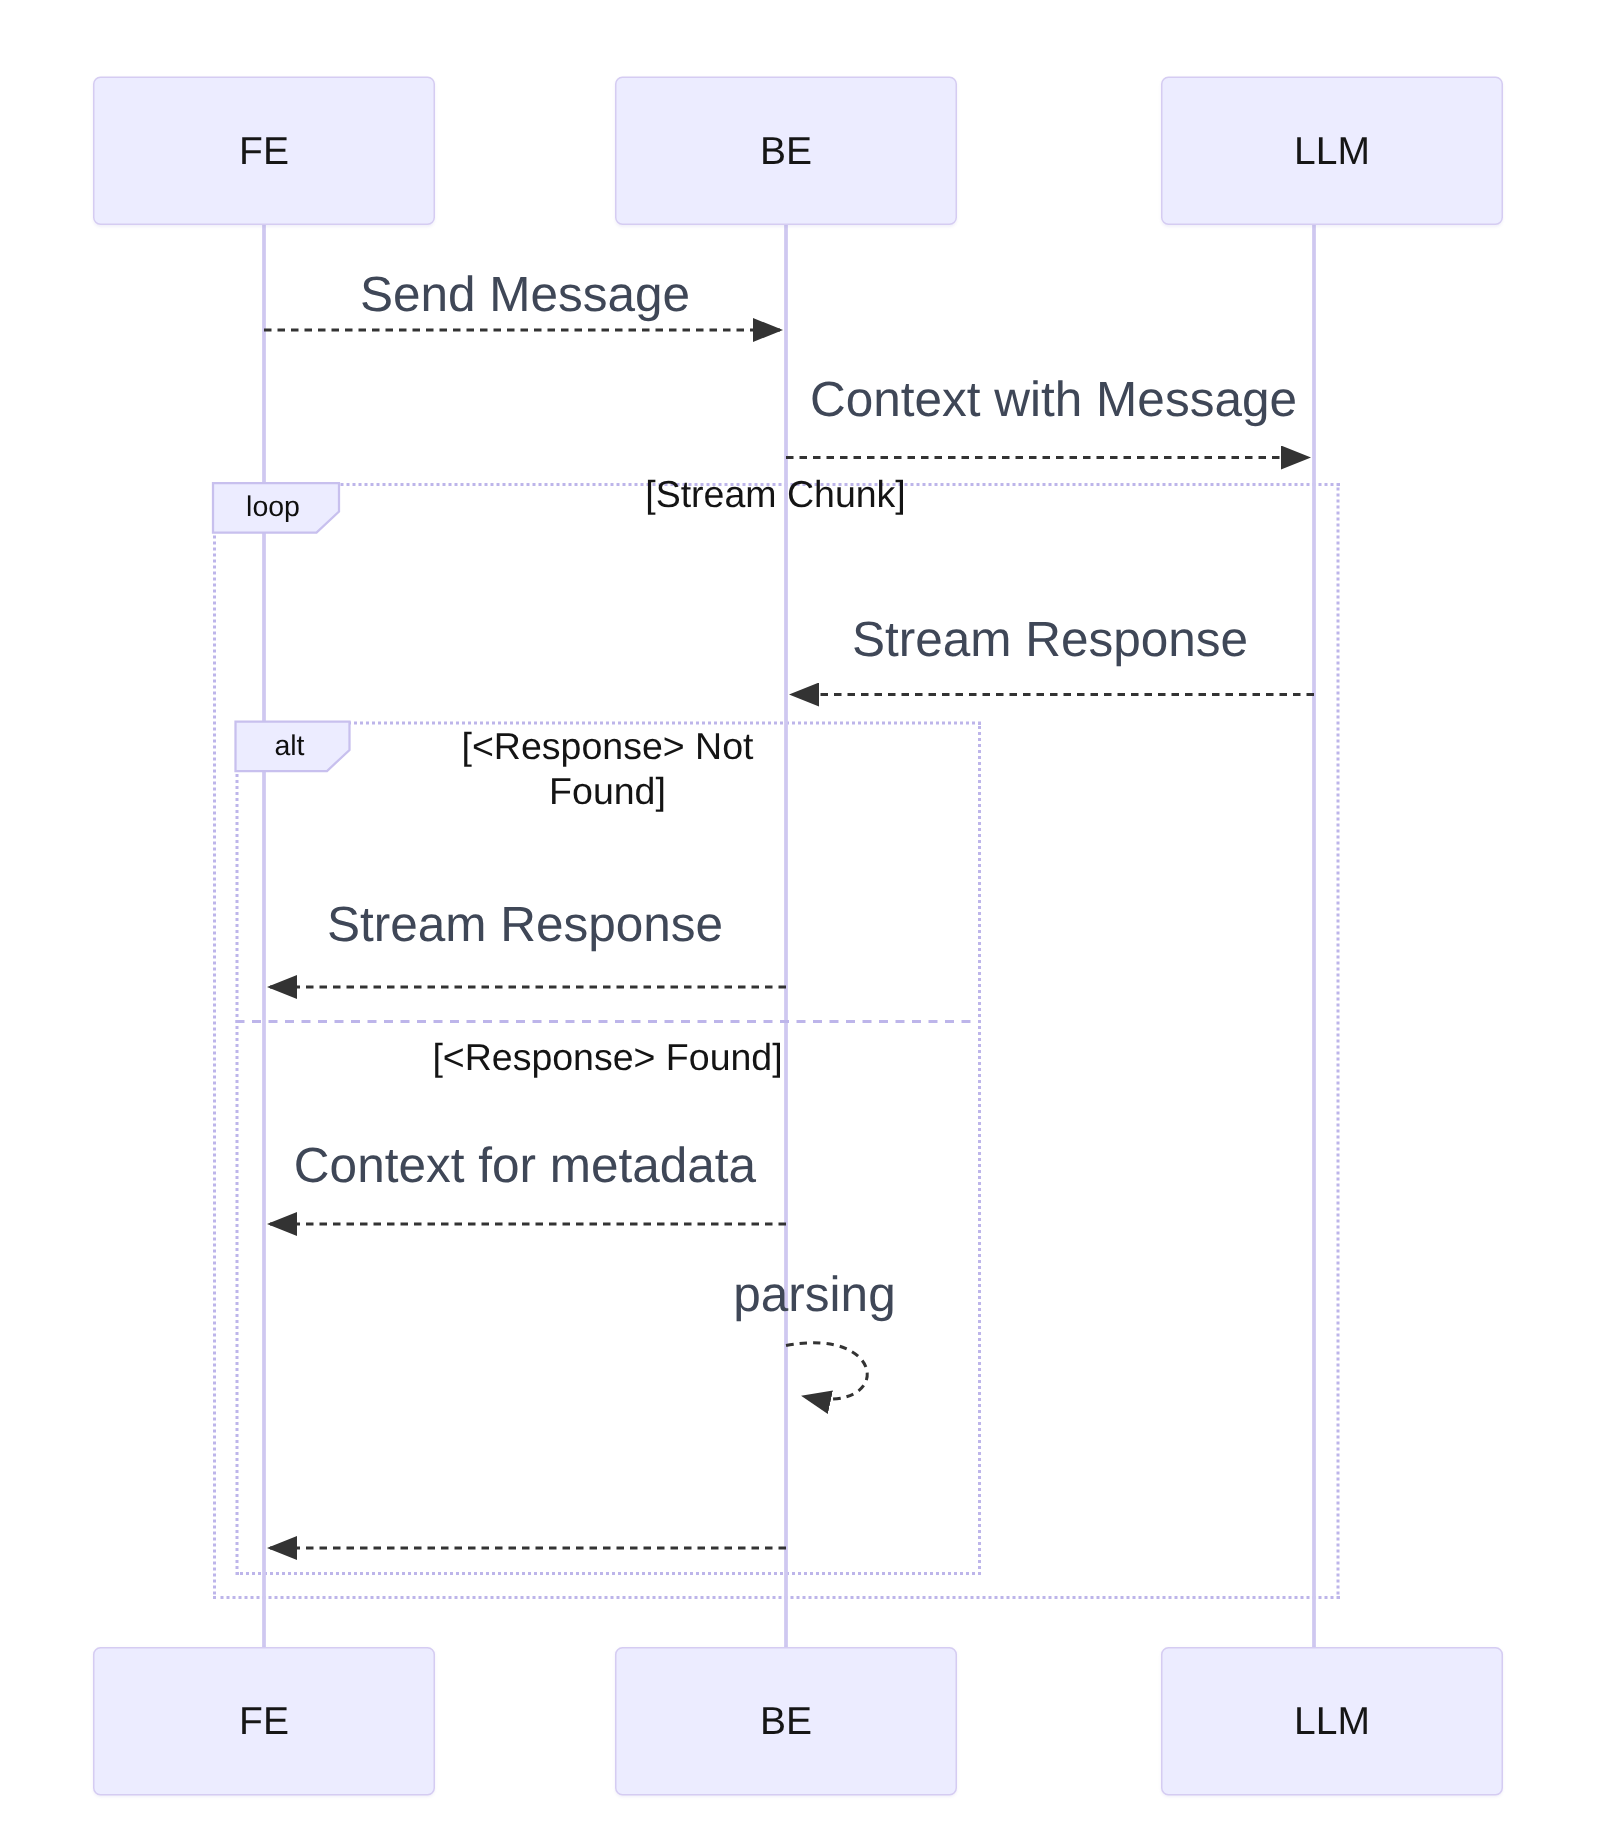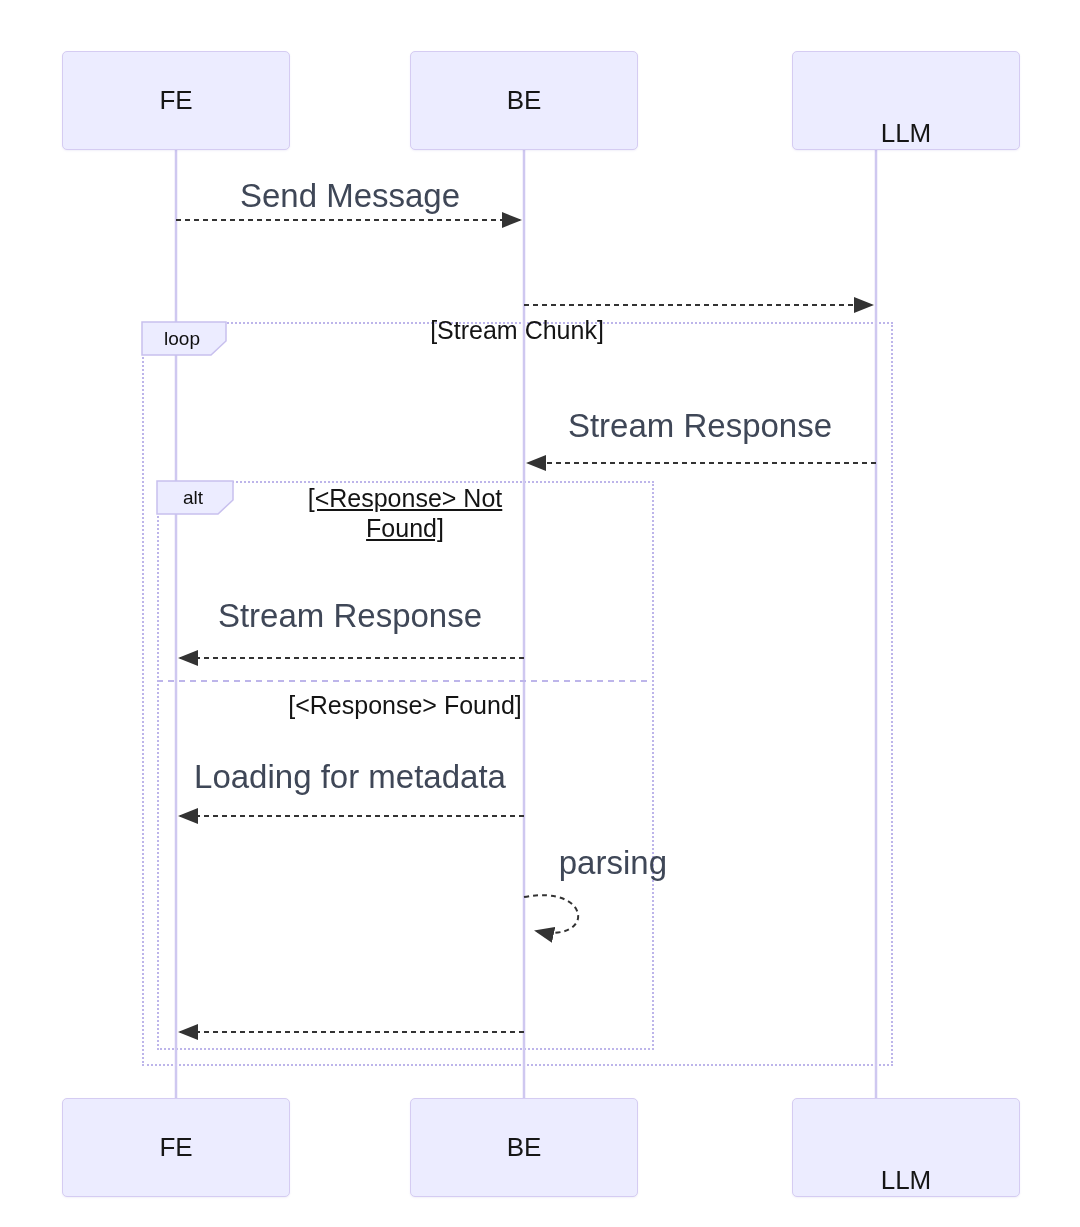--- a/index.html
+++ b/index.html
@@ -18,21 +18,21 @@
     position:absolute;width:228px;height:99px;background:#ECECFF;
     border:1.5px solid #D5CCF2;border-radius:5px;box-sizing:border-box;
     display:flex;align-items:center;justify-content:center;
     font-size:26px;color:#161616;z-index:3;
     box-shadow:0 1px 2px rgba(120,110,200,0.10);
   }
   .actor.top{top:51px;}
   .actor.bottom{top:1098px;}
   .actor.fe{left:62px;}
   .actor.be{left:410px;}
-  .actor.llm{left:792px;align-items:flex-end;}
+  .actor.llm{left:774px;}
   
   .lbl{position:absolute;z-index:3;text-align:center;white-space:nowrap;}
   .msg-text{font-size:33px;color:#3F4757;height:32px;line-height:32px;width:320px;}
   .cond-text{font-size:25px;color:#141414;height:32px;line-height:32px;width:300px;}
   .cond-wrap{font-size:25px;color:#141414;line-height:30px;width:220px;white-space:normal;}
   .frag-title{font-size:19px;color:#0f0f0f;width:72px;height:30px;line-height:30px;}
 </style>
 </head>
 <body>
 
@@ -80,25 +80,26 @@
     <span>FE</span>
   </div>
   <div class="actor bottom be">
     <span>BE</span>
   </div>
   <div class="actor bottom llm">
     <span>LLM</span>
   </div>
 
   <div class="lbl msg-text" style="left:190px;top:180px;">Send Message</div>
+  <div class="lbl msg-text" style="left:540px;top:250px;">Context with Message</div>
   <div class="lbl msg-text" style="left:540px;top:410px;">Stream Response</div>
   <div class="lbl msg-text" style="left:190px;top:600px;">Stream Response</div>
-  <div class="lbl msg-text" style="left:190px;top:761px;">Loading for metadata</div>
-  <div class="lbl msg-text" style="left:347px;top:847px;text-align:right;">parsing</div>
+  <div class="lbl msg-text" style="left:190px;top:761px;">Context for metadata</div>
+  <div class="lbl msg-text" style="left:383px;top:847px;">parsing</div>
 
   <div class="lbl frag-title" style="left:146px;top:324px;">loop</div>
   <div class="lbl cond-text" style="left:367px;top:314px;">[Stream Chunk]</div>
 
   <div class="lbl frag-title" style="left:157px;top:483px;">alt</div>
-  <div class="lbl cond-wrap" style="left:295px;top:483px;text-decoration:underline;">[&lt;Response&gt; Not Found]</div>
+  <div class="lbl cond-wrap" style="left:295px;top:483px;">[&lt;Response&gt; Not Found]</div>
   <div class="lbl cond-text" style="left:255px;top:689px;">[&lt;Response&gt; Found]</div>
 
 </div>
 
 </body></html>

